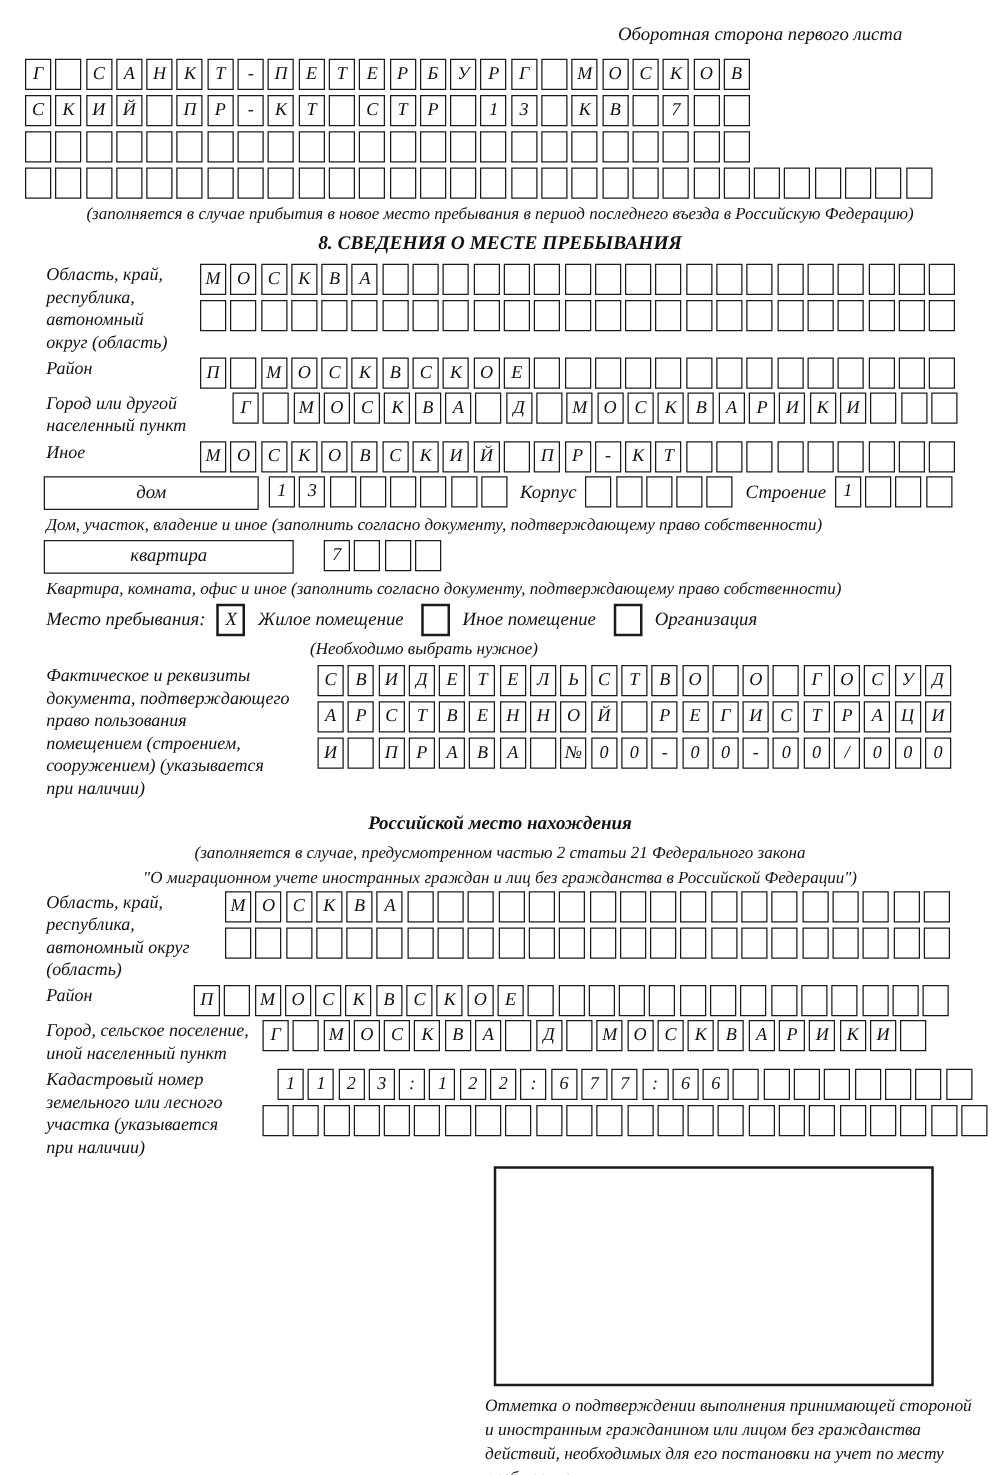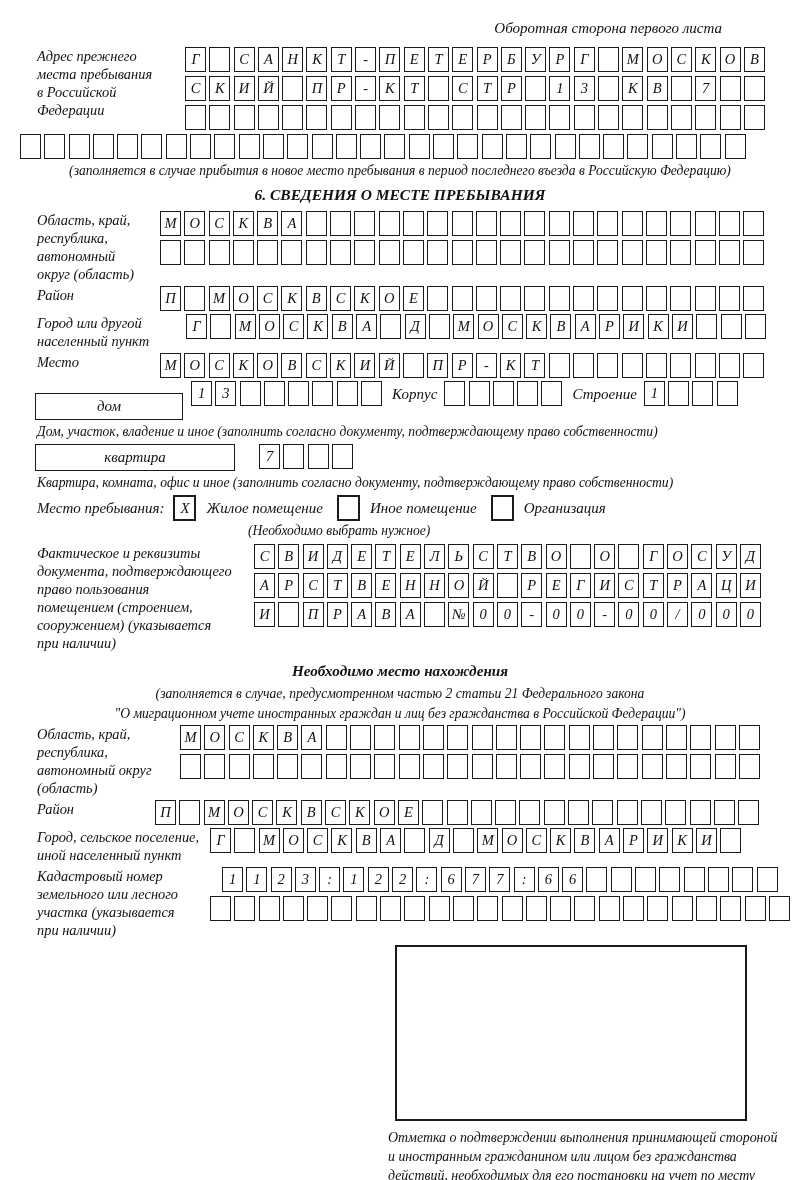--- a/index.html
+++ b/index.html
@@ -28,21 +28,21 @@
 
   .note{font-size:13.6px;line-height:17px;margin:3px 0 3px 0;}
   .center{text-align:center;}
   .left{margin-left:17px;margin-bottom:4px;}
 
   .h2{font-weight:bold;font-size:15.5px;text-align:center;margin:7px 0 7px 0;}
   .h2b{font-weight:bold;font-size:15.2px;text-align:center;margin:10px 0 5px 0;}
 
   .wbox{border:1.8px solid #1b1b1b;height:27px;box-sizing:border-box;text-align:center;
         font-size:15px;line-height:24px;flex:0 0 auto;background:#fff;}
-  .wb164{width:148px;margin-left:15px;margin-right:8px;margin-top:12px;}
+  .wb164{width:172px;margin-left:15px;margin-right:8px;}
   .wb200{width:200px;margin-left:15px;margin-right:24px;}
   .inline-lbl{font-size:15px;line-height:27px;margin:0 7px 0 10px;flex:0 0 auto;}
 
   .stayrow{display:flex;align-items:center;margin:2px 0 2px 17px;}
   .stay-lbl{font-size:15px;margin-right:9px;}
   .chk{display:inline-flex;width:23px;height:26px;border:2px solid #1b1b1b;box-sizing:border-box;
        align-items:center;justify-content:center;font-size:15px;flex:0 0 auto;}
   .optlbl{font-size:15px;margin:0 14px 0 10px;}
   .staynote{margin:0 0 5px 228px;font-size:13.6px;}
 
@@ -53,26 +53,20 @@
   .stampcap{margin:7px 0 0 368px;width:392px;text-align:left;font-size:13.9px;line-height:19px;}
 </style>
 </head>
 <body>
 
 <div class="page">
 
   <div class="hdr-right">Оборотная сторона первого листа</div>
 
   <div class="frow">
-    <div class="lbl w-addr">
-        <div>Адрес прежнего</div>
-        <div>места пребывания</div>
-        <div>в Российской</div>
-        <div>Федерации</div>
-      </div>
     <div class="cellcol">
       <div class="cellrow">
           <span class="cell">Г</span>
           <span class="cell"></span>
           <span class="cell">С</span>
           <span class="cell">А</span>
           <span class="cell">Н</span>
           <span class="cell">К</span>
           <span class="cell">Т</span>
           <span class="cell">-</span>
@@ -174,21 +168,21 @@
       <span class="cell"></span>
       <span class="cell"></span>
       <span class="cell"></span>
       <span class="cell"></span>
       <span class="cell"></span>
       <span class="cell"></span>
       <span class="cell"></span>
     </div>
   <div class="note center">(заполняется в случае прибытия в новое место пребывания в период последнего въезда в Российскую Федерацию)</div>
 
-  <div class="h2">6. СВЕДЕНИЯ О МЕСТЕ ПРЕБЫВАНИЯ</div>
+  <div class="h2">8. СВЕДЕНИЯ О МЕСТЕ ПРЕБЫВАНИЯ</div>
 
   <div class="frow">
     <div class="lbl w140">
         <div>Область, край,</div>
         <div>республика,</div>
         <div>автономный</div>
         <div>округ (область)</div>
       </div>
     <div class="cellcol">
       <div class="cellrow">
@@ -306,21 +300,21 @@
         <span class="cell">И</span>
         <span class="cell">К</span>
         <span class="cell">И</span>
         <span class="cell"></span>
         <span class="cell"></span>
         <span class="cell"></span>
       </div>
   </div>
 
   <div class="frow">
-    <div class="lbl w140">Место</div>
+    <div class="lbl w140">Иное</div>
     <div class="cellrow">
         <span class="cell">М</span>
         <span class="cell">О</span>
         <span class="cell">С</span>
         <span class="cell">К</span>
         <span class="cell">О</span>
         <span class="cell">В</span>
         <span class="cell">С</span>
         <span class="cell">К</span>
         <span class="cell">И</span>
@@ -470,21 +464,21 @@
           <span class="cell">0</span>
           <span class="cell">0</span>
           <span class="cell">/</span>
           <span class="cell">0</span>
           <span class="cell">0</span>
           <span class="cell">0</span>
         </div>
     </div>
   </div>
 
-  <div class="h2b">Необходимо место нахождения</div>
+  <div class="h2b">Российской место нахождения</div>
   <div class="note center">(заполняется в случае, предусмотренном частью 2 статьи 21 Федерального закона</div>
   <div class="note center">"О миграционном учете иностранных граждан и лиц без гражданства в Российской Федерации")</div>
 
   <div class="frow">
     <div class="lbl w160">
         <div>Область, край,</div>
         <div>республика,</div>
         <div>автономный округ</div>
         <div>(область)</div>
       </div>

